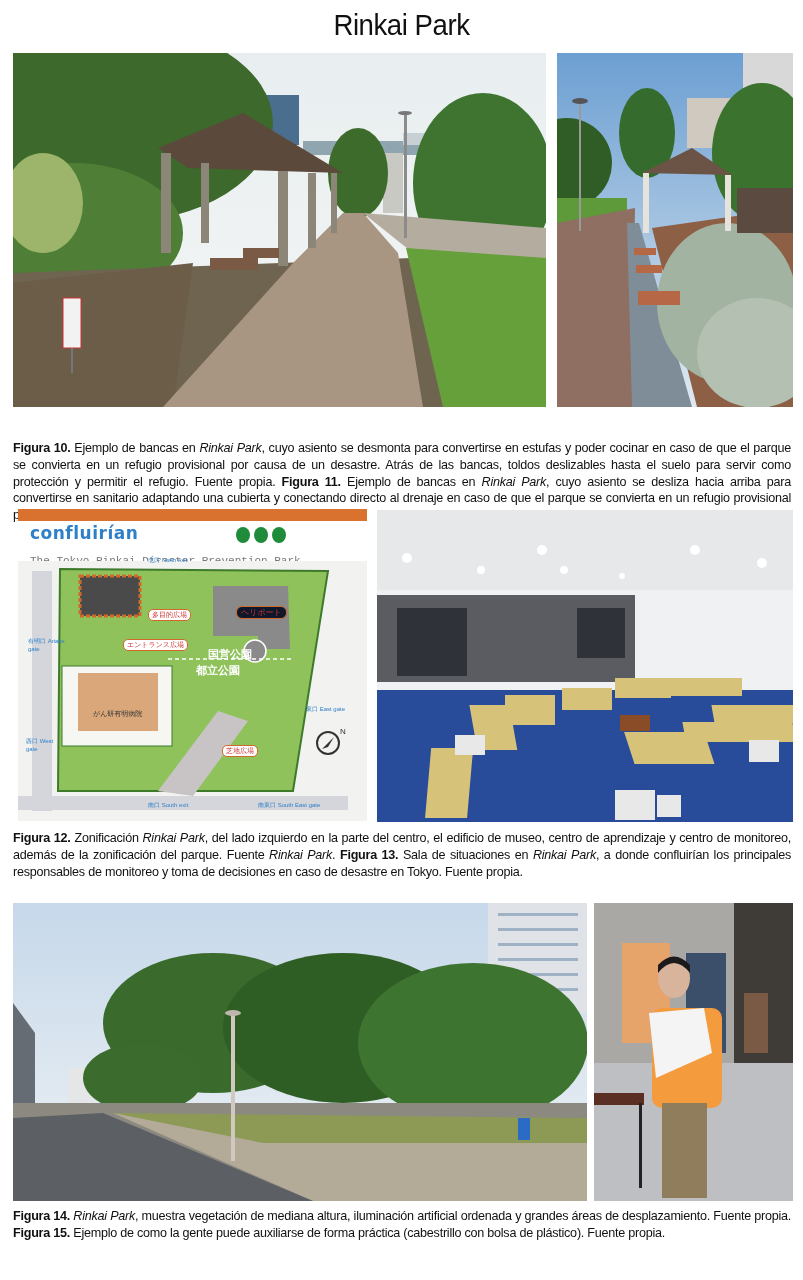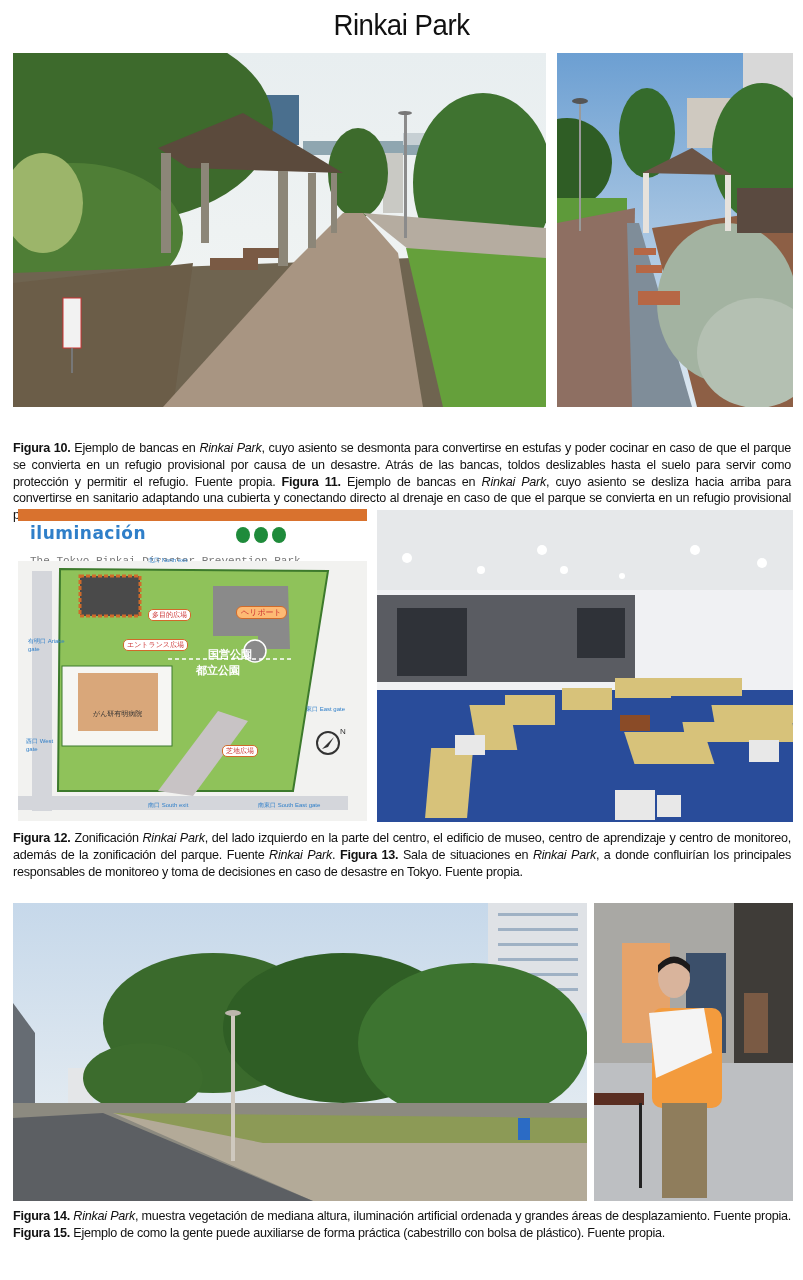--- a/index.html
+++ b/index.html
@@ -97,41 +97,41 @@
     <ellipse cx="23" cy="48" rx="8" ry="3" fill="#555"></ellipse>
   </svg>
 </div>
 
 <div class="caption" style="top:440px;">
   <b>Figura 10.</b><span> Ejemplo de bancas en </span><i>Rinkai Park</i><span>, cuyo asiento se desmonta para convertirse en estufas y poder cocinar en caso de que el parque se convierta en un refugio provisional por causa de un desastre. Atrás de las bancas, toldos deslizables hasta el suelo para servir como protección y permitir el refugio. Fuente propia. </span><b>Figura 11.</b><span> Ejemplo de bancas en </span><i>Rinkai Park</i><span>, cuyo asiento se desliza hacia arriba para convertirse en sanitario adaptando una cubierta y conectando directo al drenaje en caso de que el parque se convierta en un refugio provisional por causa de un desastre. Fuente propia.</span>
 </div>
 
 <div class="photo" style="left:18px;top:509px;width:349px;height:312px;background:#fff;">
   <div style="position:absolute;left:0;top:0;width:349px;height:12px;background:#d9722e;"></div>
-  <div style="position:absolute;left:12px;top:14px;font-size:17px;font-weight:bold;color:#2f7fc9;font-family:'DejaVu Sans',sans-serif;letter-spacing:0.5px;">iluminación</div>
+  <div style="position:absolute;left:12px;top:14px;font-size:17px;font-weight:bold;color:#2f7fc9;font-family:'DejaVu Sans',sans-serif;letter-spacing:0.5px;">confluirían</div>
   <div style="position:absolute;left:12px;top:46px;font-size:11px;color:#777;font-family:Liberation Mono, monospace;">The Tokyo Rinkai Disaster Prevention Park</div>
   <div style="position:absolute;left:218px;top:18px;">
     <span style="display:inline-block;width:14px;height:16px;border-radius:50%;background:#1f8b3b;margin-right:4px;"></span><span style="display:inline-block;width:14px;height:16px;border-radius:50%;background:#1f8b3b;margin-right:4px;"></span><span style="display:inline-block;width:14px;height:16px;border-radius:50%;background:#1f8b3b;"></span>
   </div>
   <svg viewBox="0 0 349 260" preserveAspectRatio="none" style="position:absolute;left:0;top:52px;width:349px;height:260px;">
     <rect width="349" height="260" fill="#f2f2f0"></rect>
     <rect x="14" y="10" width="20" height="240" fill="#d4d6db"></rect>
     <rect x="0" y="235" width="330" height="14" fill="#d4d6db"></rect>
     <polygon points="42,8 310,10 275,230 40,230" fill="#8fc25a" stroke="#3d7a2c" stroke-width="2"></polygon>
     <polygon points="195,25 270,25 272,88 240,88 240,75 195,75" fill="#8a8a8a"></polygon>
     <circle cx="237" cy="90" r="11" fill="#8a8a8a" stroke="#fff" stroke-width="1.5"></circle>
     <rect x="62" y="15" width="60" height="40" fill="#4a4a4a" stroke="#d06a2a" stroke-width="3" stroke-dasharray="4,2"></rect>
     <rect x="44" y="105" width="110" height="80" fill="#f6f6f3" stroke="#3d7a2c" stroke-width="1"></rect>
     <rect x="60" y="112" width="80" height="58" fill="#d9a77a"></rect>
     <polygon points="140,230 200,150 230,160 175,235" fill="#c8c3c5"></polygon>
     <line x1="150" y1="98" x2="275" y2="98" stroke="#fff" stroke-width="1.5" stroke-dasharray="4,3"></line>
     <circle cx="310" cy="182" r="11" fill="none" stroke="#333" stroke-width="2"></circle>
     <polygon points="304,188 316,176 310,186" fill="#333"></polygon>
   </svg>
-  <div style="position:absolute;left:218px;top:97px;font-size:8px;background:#fdba74;border:1px solid #d06a2a;border-radius:6px;padding:0 4px;color:#c33;">ヘリポート</div>
+  <div style="position:absolute;left:218px;top:97px;font-size:8px;background:#0f172a;border:1px solid #d06a2a;border-radius:6px;padding:0 4px;color:#c33;">ヘリポート</div>
   <div style="position:absolute;left:130px;top:100px;font-size:7px;background:#fff;border:1px solid #d06a2a;border-radius:5px;padding:0 3px;color:#c33;">多目的広場</div>
   <div style="position:absolute;left:105px;top:130px;font-size:7px;background:#fff;border:1px solid #d06a2a;border-radius:5px;padding:0 3px;color:#c33;">エントランス広場</div>
   <div style="position:absolute;left:178px;top:138px;font-size:11px;color:#fff;font-weight:bold;padding-left:12px;">国営公園</div>
   <div style="position:absolute;left:178px;top:154px;font-size:11px;color:#fff;font-weight:bold;text-align:center;">都立公園</div>
   <div style="position:absolute;left:75px;top:200px;font-size:7px;color:#333;">がん研有明病院</div>
   <div style="position:absolute;left:204px;top:236px;font-size:7px;background:#fff;border:1px solid #d06a2a;border-radius:5px;padding:0 3px;color:#c33;">芝地広場</div>
   <div style="position:absolute;left:130px;top:292px;font-size:6px;color:#2f7fc9;">南口 South exit</div>
   <div style="position:absolute;left:240px;top:292px;font-size:6px;color:#2f7fc9;">南東口 South East gate</div>
   <div style="position:absolute;left:130px;top:47px;font-size:6px;color:#2f7fc9;">北口 North exit</div>
   <div style="position:absolute;left:10px;top:128px;font-size:6px;color:#2f7fc9;width:40px;">有明口 Ariake gate</div>

